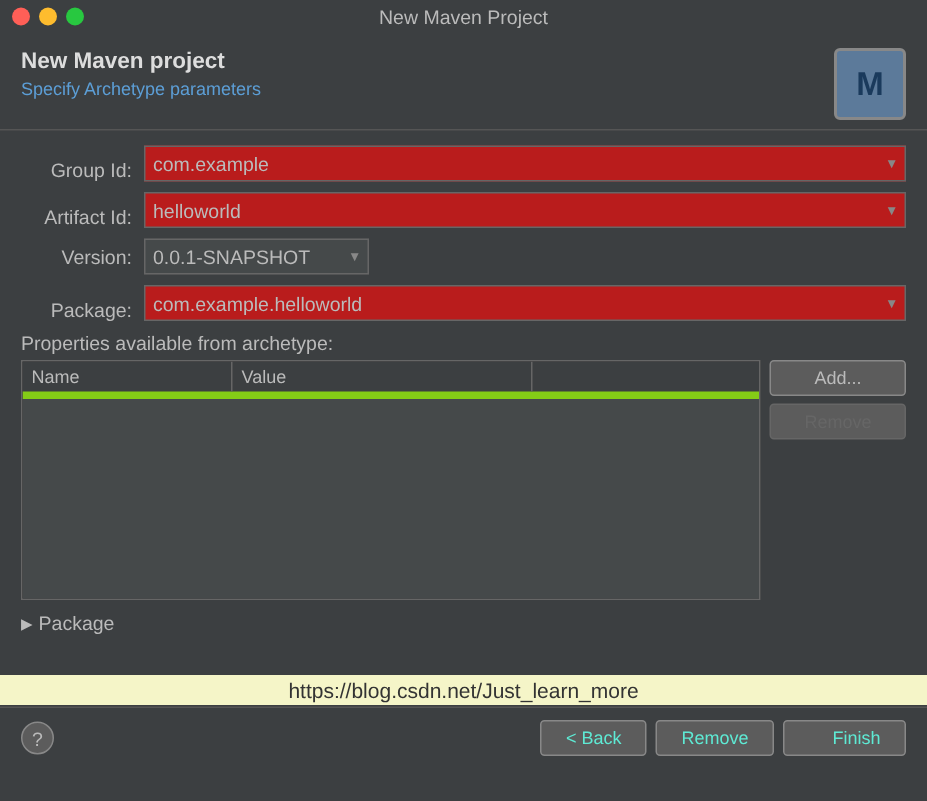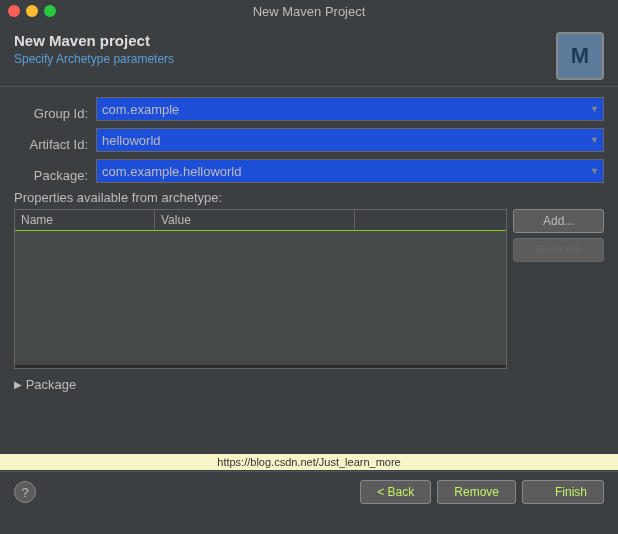--- a/index.html
+++ b/index.html
@@ -104,21 +104,21 @@
     }
 
     .select-wrapper {
       flex: 1;
       position: relative;
       display: flex;
     }
 
     .select-wrapper select {
       width: 100%;
-      background: #1d4ed8;
+      background: #b91c1c;
       border: 1px solid #666;
       color: #bbbbbb;
       font-size: 13px;
       padding: 2px 22px 2px 5px;
       height: 24px;
       outline: none;
       cursor: pointer;
       appearance: none;
       -webkit-appearance: none;
     }
@@ -185,21 +185,21 @@
       flex: 1;
       border: 1px solid #666;
       background: #2b2b2b;
       height: 160px;
       overflow: hidden;
     }
 
     .table-header {
       display: flex;
       background: #3c3f41;
-      border-bottom: 1px solid #84cc16;
+      border-bottom: 5px solid #84cc16;
     }
 
     .table-header-cell {
       padding: 3px 6px;
       font-size: 12px;
       color: #bbbbbb;
       border-right: 1px solid #666;
     }
 
     .table-header-cell:first-child {
@@ -295,42 +295,42 @@
     }
 
     .footer-right {
       display: flex;
       gap: 6px;
     }
 
     .footer-btn {
       background: #5c5c5c;
       border: 1px solid #888;
-      color: #bef264;
+      color: #5eead4;
       font-size: 12px;
       padding: 4px 16px;
       cursor: pointer;
       border-radius: 3px;
       min-width: 70px;
       text-align: center;
     }
 
     .footer-btn.primary {
       background: #5c5c5c;
       padding-left: 32px;
     }
 
     .tooltip-bar {
       position: absolute;
       bottom: 42px;
       left: 0;
       right: 0;
       background: #f5f5c8;
       color: #333;
-      font-size: 11px;
+      font-size: 14px;
       padding: 2px 6px;
       text-align: center;
       z-index: 10;
     }
 
     .main-content {
       position: relative;
       height: 490px;
       overflow: hidden;
     }
@@ -371,20 +371,28 @@
 
     <div class="form-row">
       <span class="form-label">Artifact Id:</span>
       <div class="select-wrapper">
         <select>
           <option>helloworld</option>
         </select>
       </div>
     </div>
 
+    <div class="version-row">
+      <span class="form-label">Version:</span>
+      <div class="version-select-wrapper">
+        <select>
+          <option>0.0.1-SNAPSHOT</option>
+        </select>
+      </div>
+    </div>
 
     <div class="form-row">
       <span class="form-label">Package:</span>
       <div class="select-wrapper">
         <select>
           <option>com.example.helloworld</option>
         </select>
       </div>
     </div>
 

